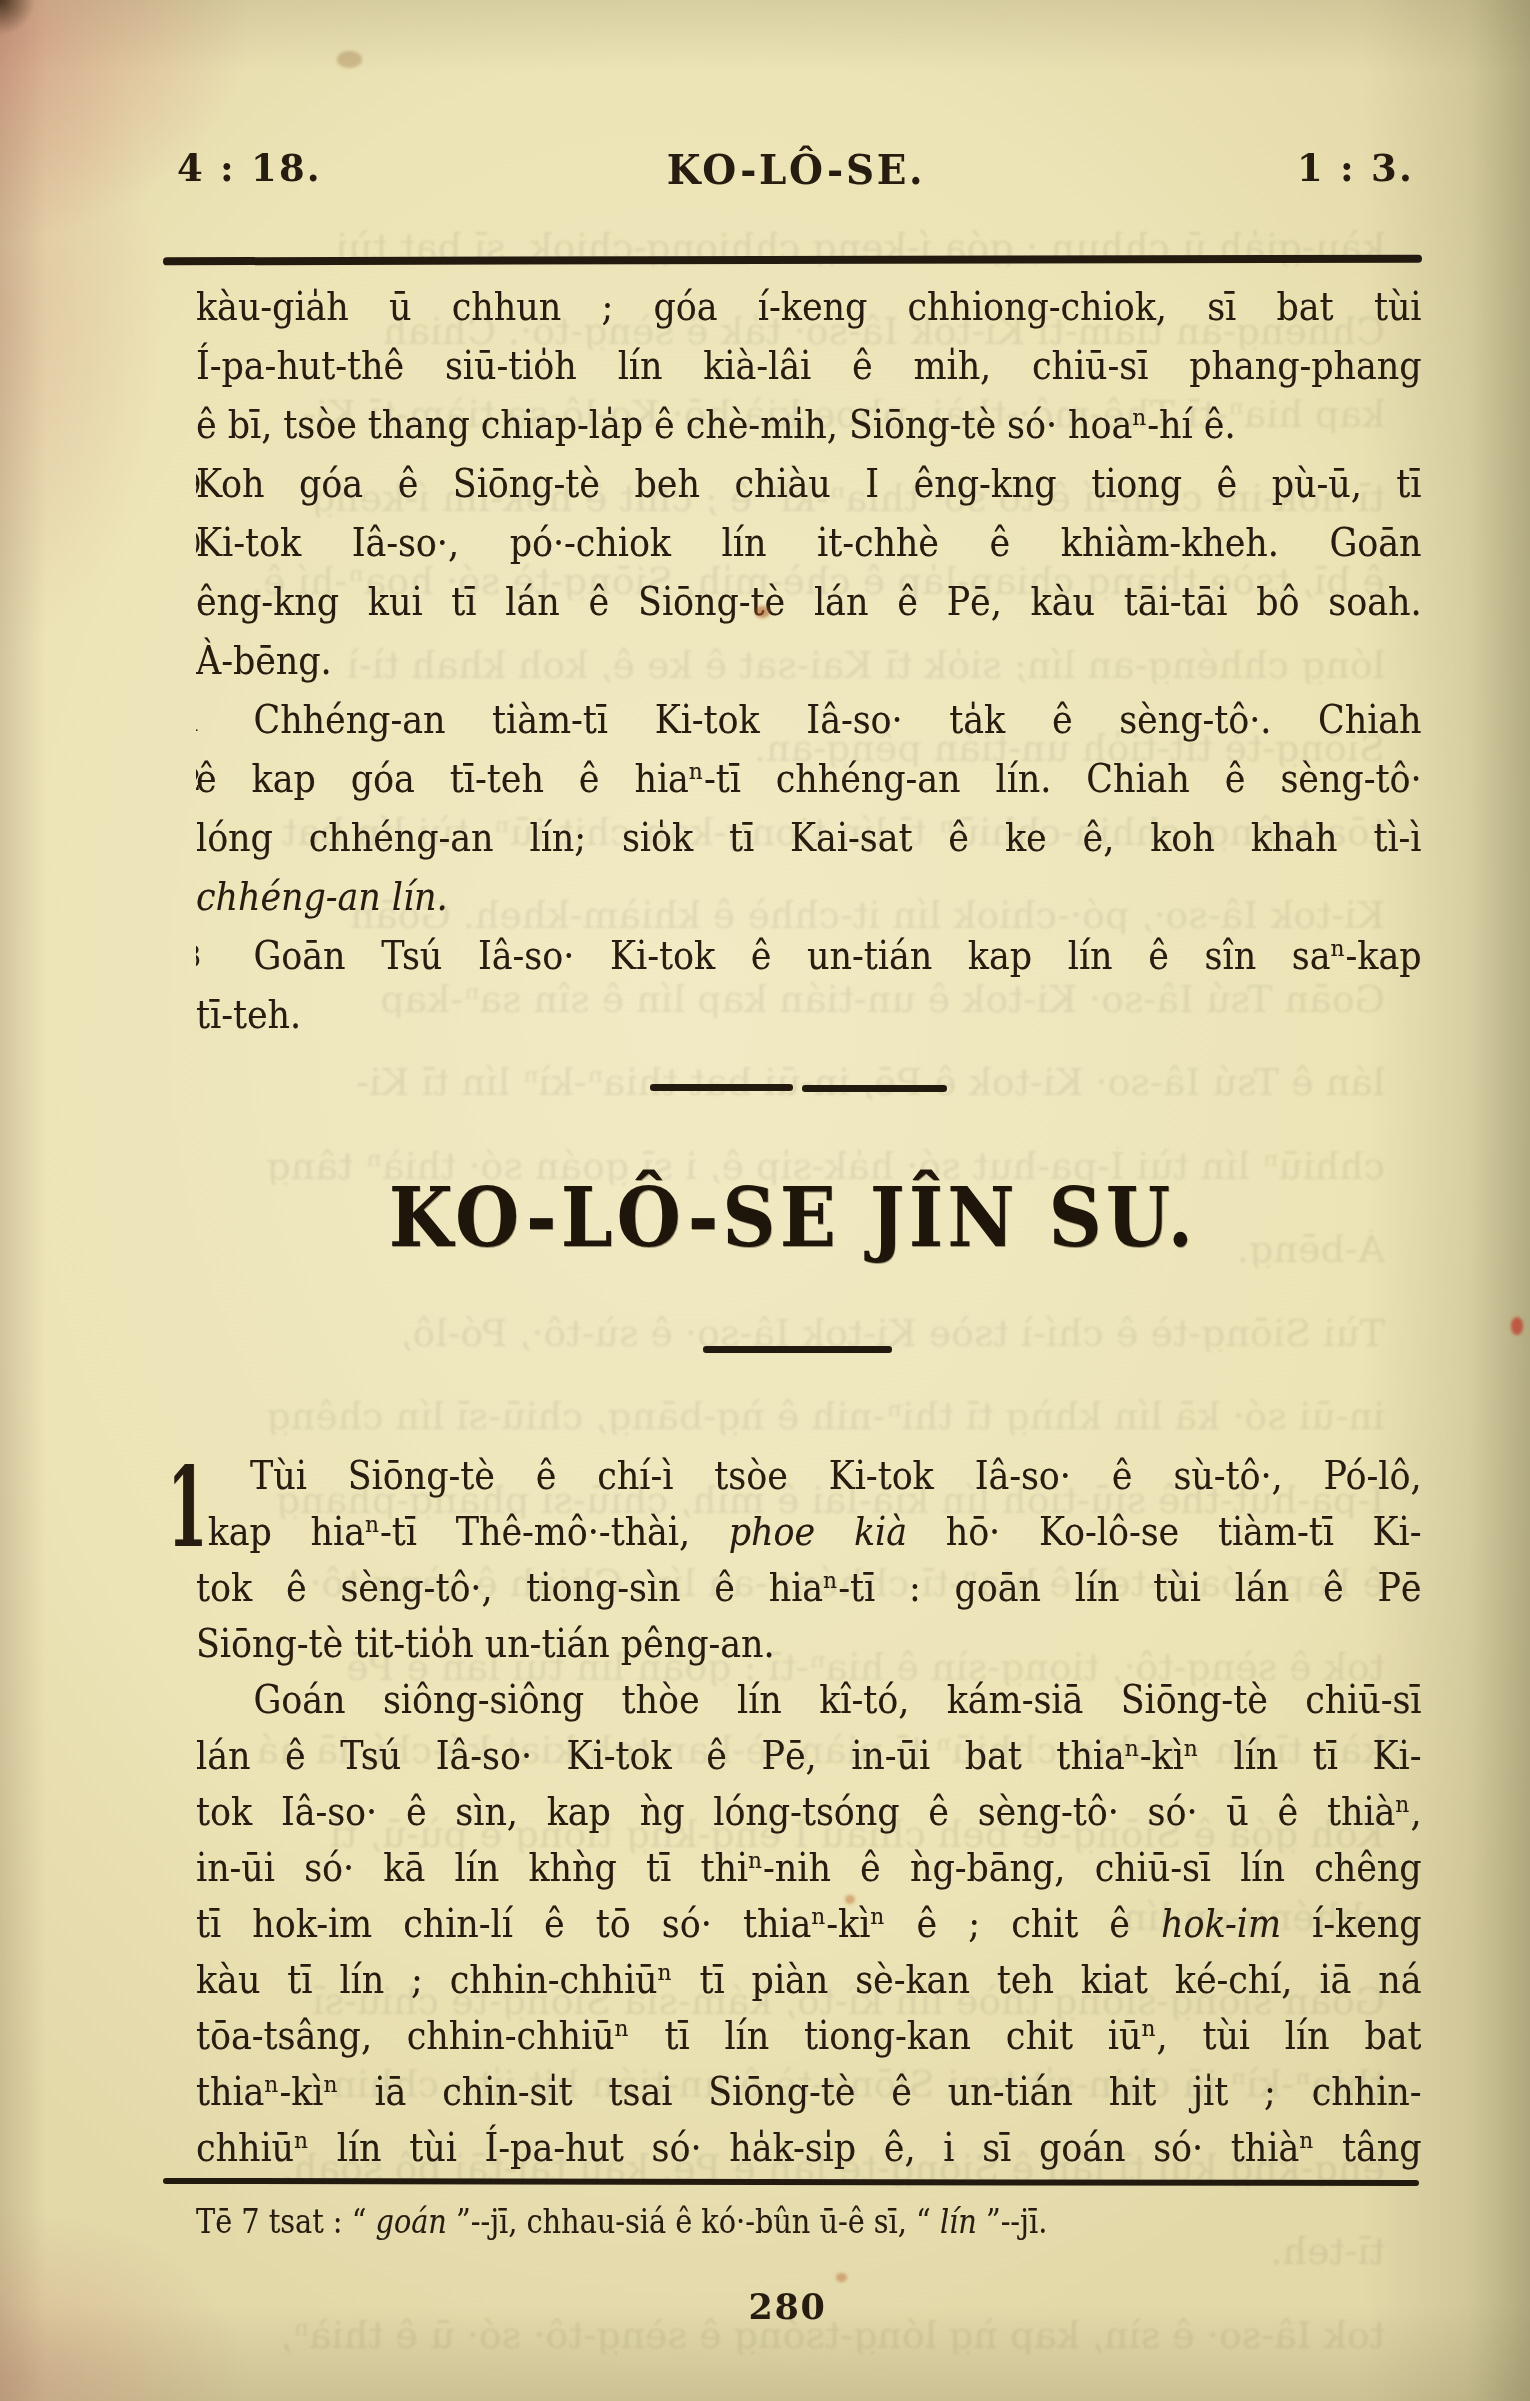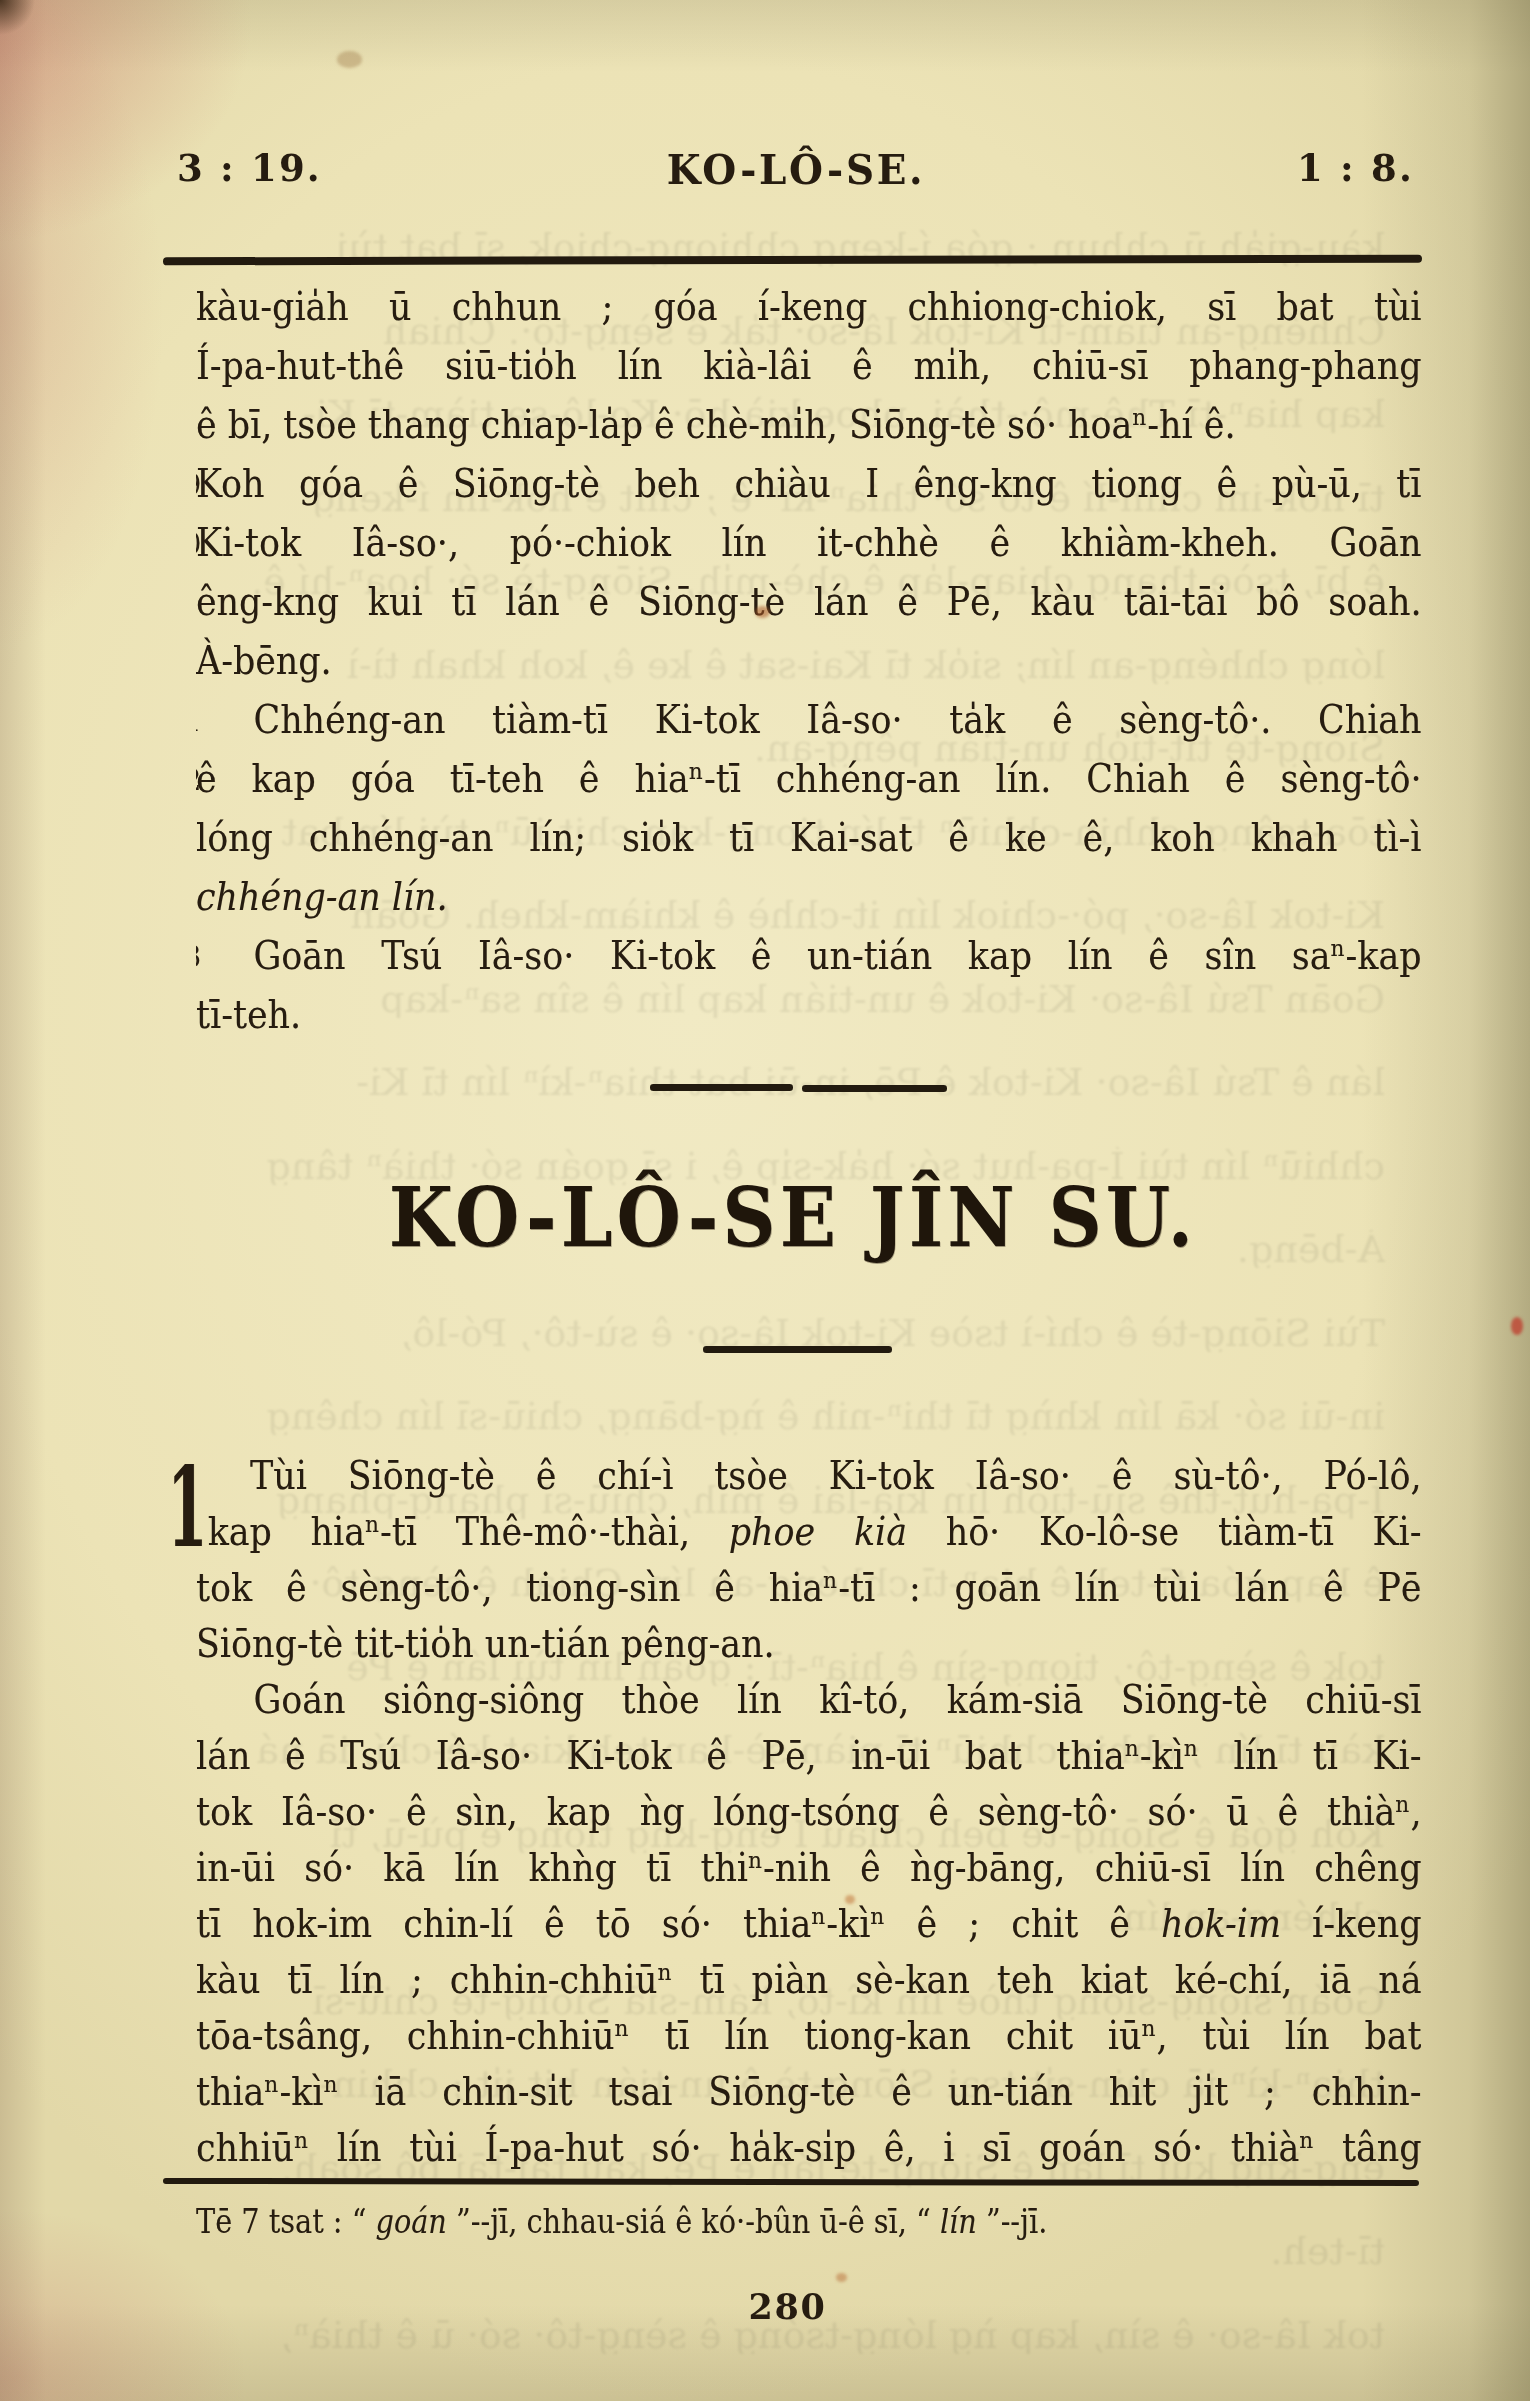--- a/index.html
+++ b/index.html
@@ -101,23 +101,23 @@
       <div class="gline" style="top: 1982px;">Goán siông-siông thòe lín kî-tó, kám-siā Siōng-tè chiū-sī</div>
       <div class="gline" style="top: 2065px;">thiaⁿ-kìⁿ iā chin-si̍t tsai Siōng-tè ê un-tián hit ji̍t ; chhin-</div>
       <div class="gline" style="top: 2149px;">êng-kng kui tī lán ê Siōng-tè lán ê Pē, kàu tāi-tāi bô soah.</div>
       <div class="gline" style="top: 2232px;">tī-teh.</div>
       <div class="gline" style="top: 2316px;">tok Iâ-so· ê sìn, kap ǹg lóng-tsóng ê sèng-tô· só· ū ê thiàⁿ,</div>
     </div>
 
   <div class="content">
 
     <div class="hdr">
-      <span class="hl">3 : 19.</span>
+      <span class="hl">4 : 18.</span>
       <span class="hc">KO-LÔ-SE.</span>
-      <span class="hr">1 : 8.</span>
+      <span class="hr">1 : 3.</span>
     </div>
 
     <div class="rule top"></div>
 
     <div class="tb s1">
         <div class="line"><span>kàu-gia̍h ū chhun ; góa í-keng chhiong-chiok, sī bat tùi</span></div>
         <div class="line"><span>Í-pa-hut-thê siū-tio̍h lín kià-lâi ê mi̍h, chiū-sī phang-phang</span></div>
         <div class="line end"><span>ê bī, tsòe thang chiap-la̍p ê chè-mi̍h, Siōng-tè só· hoaⁿ-hí ê.</span></div>
         <div class="line"><span class="vnum">19</span><span>Koh góa ê Siōng-tè beh chiàu I êng-kng tiong ê pù-ū, tī</span></div>
         <div class="line"><span class="vnum">20</span><span>Ki-tok Iâ-so·, pó·-chiok lín it-chhè ê khiàm-kheh.  Goān</span></div>

